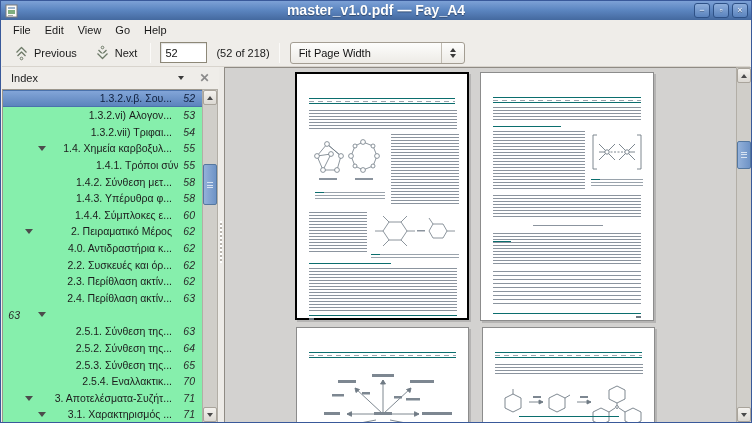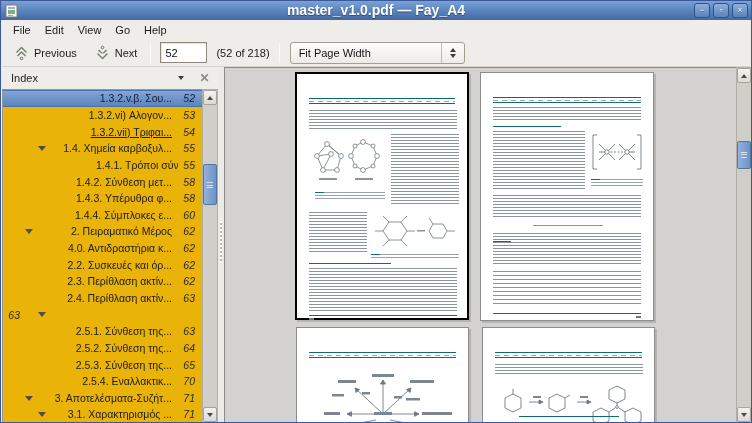--- a/index.html
+++ b/index.html
@@ -67,21 +67,21 @@
     background:#efede9;display:flex;align-items:center;
   }
   .sidebar-header-label{font-size:11px;color:#222;margin-left:9px;flex:1;}
   .sb-chevron{margin-right:13px;}
   .sb-close{
     width:15px;height:15px;margin-right:7px;color:#8a8a8a;
     font-size:12px;line-height:14px;text-align:center;font-weight:bold;
   }
   .sidebar-body{
     position:absolute;left:1px;top:88px;width:200px;height:334px;
-    background:#eab308;border:1px solid #9b968c;border-right:none;overflow:hidden;
+    background:#86efac;border:1px solid #9b968c;border-right:none;overflow:hidden;
   }
   .tree-row{
     position:relative;height:16.65px;display:flex;align-items:center;
     font-size:10.5px;color:#1c1c1c;white-space:nowrap;
   }
   .tree-row .lbl{
     flex:1;overflow:hidden;text-overflow:clip;text-align:right;
     padding-right:6px;
   }
   .tree-row .pg{width:24px;text-align:right;padding-right:7px;font-style:italic;color:#2a2a2a;}
@@ -210,21 +210,21 @@
   <div class="sidebar-body" id="tree">
       <div class="tree-row selected">
         <span class="lbl" style="padding-left: 87px;">1.3.2.v.β. Σου...</span>
         <span class="pg">52</span>
       </div>
       <div class="tree-row">
         <span class="lbl" style="padding-left: 74px;">1.3.2.vi) Αλογον...</span>
         <span class="pg">53</span>
       </div>
       <div class="tree-row">
-        <span class="lbl" style="padding-left: 74px; text-decoration: underline;">1.3.2.vii) Τριφαι...</span>
+        <span class="lbl" style="padding-left: 74px;">1.3.2.vii) Τριφαι...</span>
         <span class="pg">54</span>
       </div>
       <div class="tree-row">
         <span class="expander" style="left: 35px;"></span>
         <span class="lbl" style="padding-left: 55px;">1.4. Χημεία καρβοξυλ...</span>
         <span class="pg">55</span>
       </div>
       <div class="tree-row">
         <span class="lbl" style="padding-left: 61px; margin-left: 32px;">1.4.1. Τρόποι σύνδ...</span>
         <span class="pg">55</span>

